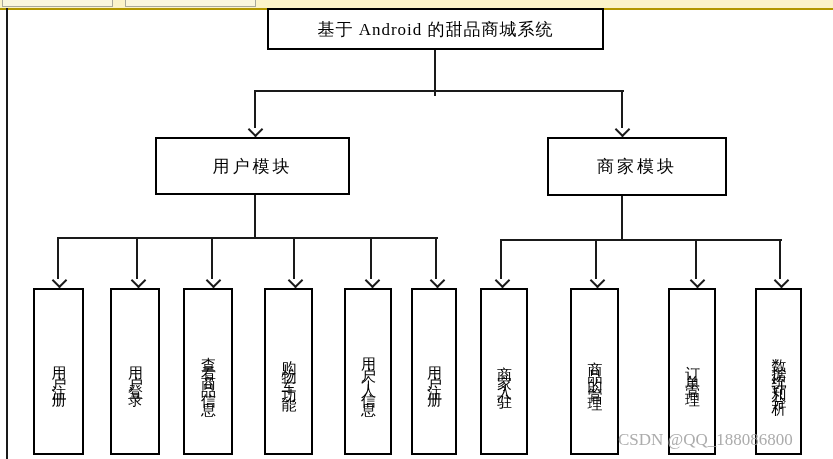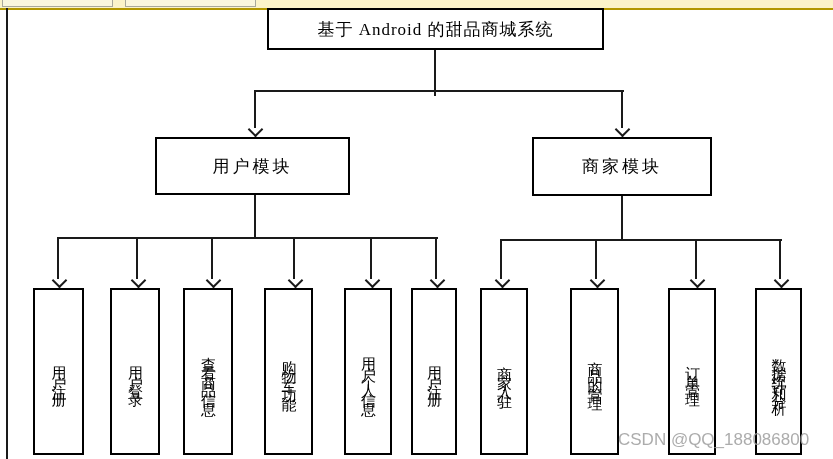--- a/index.html
+++ b/index.html
@@ -14,21 +14,21 @@
     border:1px solid #A8A89B;box-sizing:border-box;}
   .top-cell.c1{left:2px;width:111px;}
   .top-cell.c2{left:125px;width:131px;}
   
   .page-line{position:absolute;left:6px;top:8px;width:2px;height:451px;background:#1a1a1a;}
   
   .box{position:absolute;border:2px solid #000;background:#fff;box-sizing:border-box;
     display:flex;align-items:center;justify-content:center;text-align:center;}
   .box.root{left:267px;top:8px;width:337px;height:42px;font-size:17px;letter-spacing:1px;}
   .box.mod-user{left:155px;top:137px;width:195px;height:58px;font-size:17px;letter-spacing:3px;justify-content:center;}
-  .box.mod-merchant{left:532px;top:137px;width:180px;height:59px;font-size:17px;letter-spacing:3px;}
+  .box.mod-merchant{left:547px;top:137px;width:180px;height:59px;font-size:17px;letter-spacing:3px;}
   .leaf{position:absolute;top:288px;height:167px;border:2px solid #000;background:#fff;
     box-sizing:border-box;display:flex;align-items:center;justify-content:center;}
   .vtext{writing-mode:vertical-rl;text-orientation:upright;letter-spacing:9px;
     font-size:15px;line-height:1;}
   .leaf.l1{left:33px;width:51px;}
   .leaf.l2{left:110px;width:50px;}
   .leaf.l3{left:183px;width:50px;}
   .leaf.l4{left:264px;width:49px;}
   .leaf.l5{left:344px;width:48px;}
   .leaf.l6{left:411px;width:46px;}
@@ -37,21 +37,21 @@
   .leaf.l9{left:668px;width:48px;}
   .leaf.l10{left:755px;width:47px;letter-spacing:0;}
   .leaf.l10 .vtext{letter-spacing:7px;}
   
   .ln{position:absolute;background:#1a1a1a;}
   
   .ah{position:absolute;width:9px;height:9px;border-right:2px solid #1a1a1a;
     border-bottom:2px solid #1a1a1a;transform:rotate(45deg);}
   
   .watermark{position:absolute;left:618px;top:430px;font-size:17px;
-    color:rgba(160,160,160,0.88);font-family:Liberation Sans, sans-serif;
+    color:rgba(160,160,160,0.88);font-family:Liberation Serif, serif;
     white-space:nowrap;z-index:5;}
 </style>
 </head>
 <body>
 
 <div id="canvas">
 
   <div class="top-bar">
     <div class="top-cell c1"></div>
     <div class="top-cell c2"></div>

